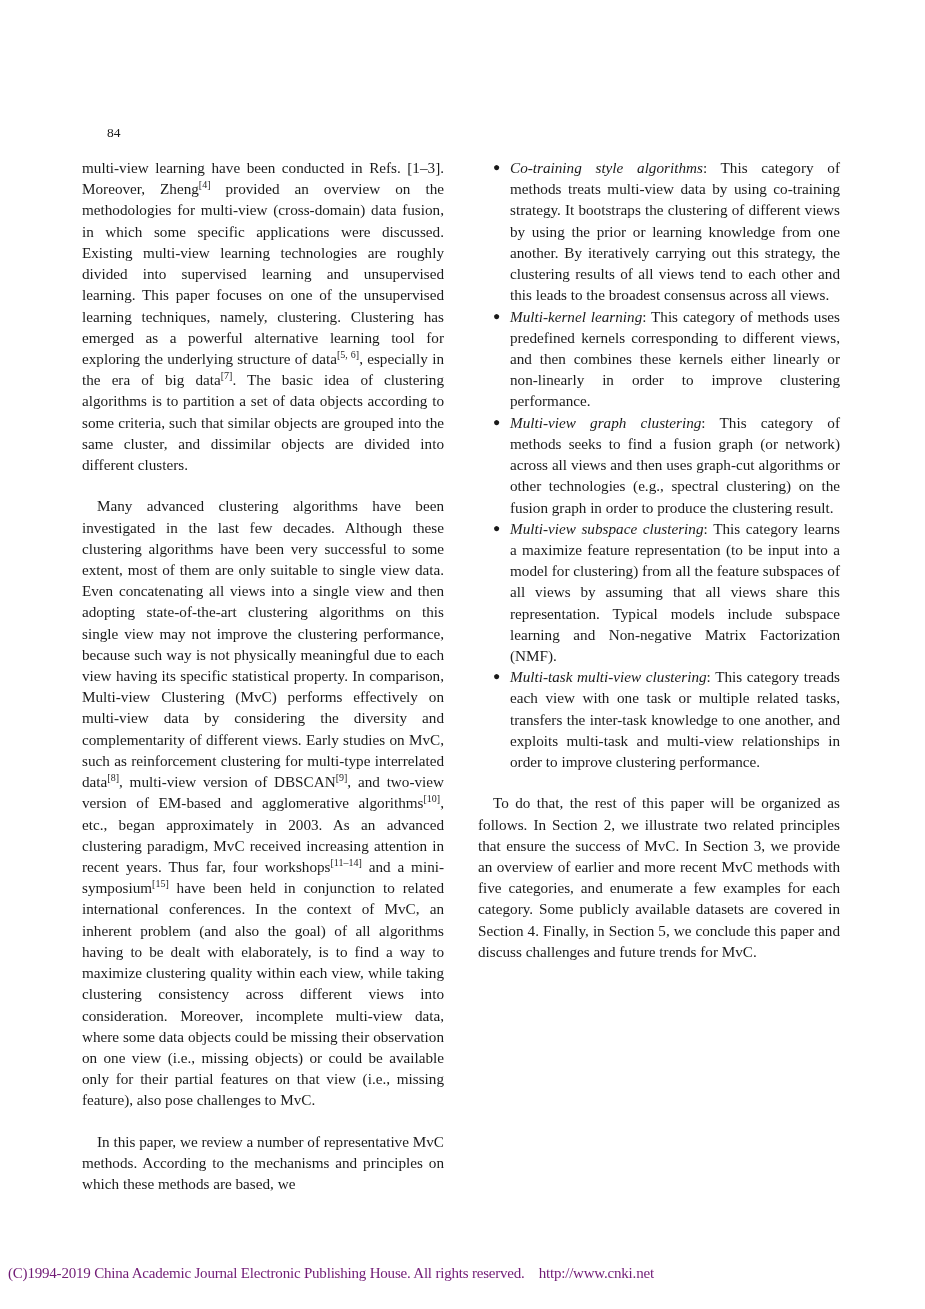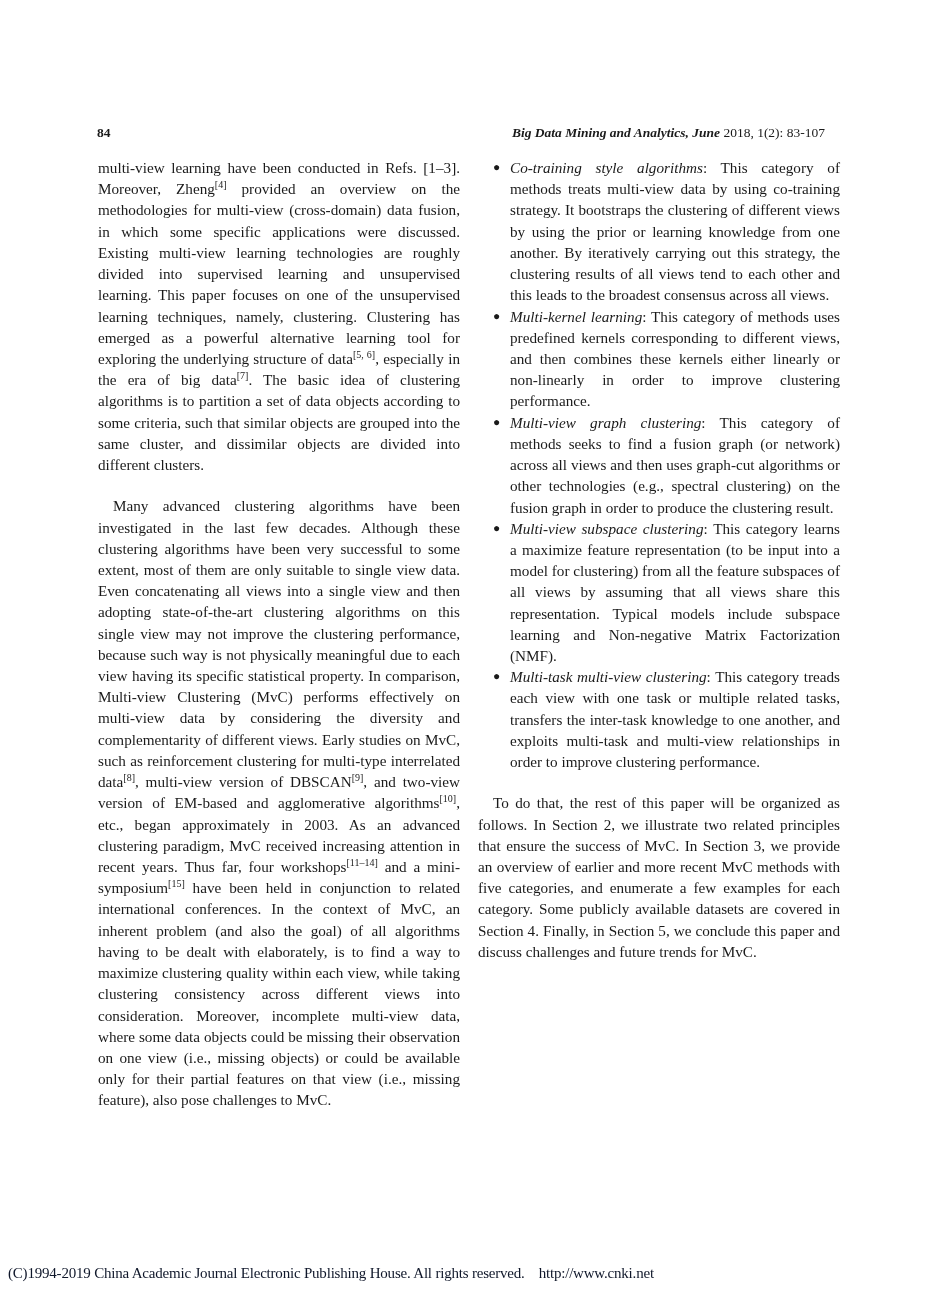--- a/index.html
+++ b/index.html
@@ -1,49 +1,49 @@
 <!DOCTYPE html>
 <html><head>
 <meta charset="utf-8">
 <style>
   html, body { margin: 0; padding: 0; background: #ffffff; }
   body { width: 925px; height: 1309px; position: relative; overflow: hidden;
          font-family: "Liberation Serif", "DejaVu Serif", serif; color: #1a1a1a; }
   .running-head { position: absolute; top: 124px; left: 97px; width: 728px; height: 18px;
          font-size: 13.5px; line-height: 18px; }
-  .running-head .pno { position: absolute; left: 0; top: 0; font-weight: bold; }
+  .running-head .pno { position: absolute; left: 10px; top: 0; }
   .running-head .jt { position: absolute; right: 0; top: 0; white-space: nowrap; }
   .running-head .jt b { font-weight: bold; font-style: italic; }
   .col { position: absolute; top: 157px; width: 362px; font-size: 15.2px; line-height: 21.22px;
          text-align: justify; hyphens: none; }
-  .col.left { left: 98px; }
+  .col.left { left: 82px; }
   .col.right { left: 478px; }
   p { margin: 0; }
   p.indent { text-indent: 15px; margin-top: 20px; }
   sup { font-size: 10px; line-height: 0; vertical-align: 6px; }
   ul.cats { list-style: none; margin: 0; padding: 0; }
   ul.cats li { position: relative; padding-left: 32px; }
   ul.cats li .bullet { position: absolute; left: 15px; top: 0; font-size: 12px; }
   ul.cats li em { }
   em { font-style: italic; }
   .footer { position: absolute; top: 1265px; left: 8px; width: 900px; font-size: 15px;
-         color: #0f172a; white-space: nowrap; letter-spacing: -0.2px; }
+         color: #701a75; white-space: nowrap; letter-spacing: -0.2px; }
   .footer .url { margin-left: 14px; }
 </style>
 </head>
 <body>
 
 <div class="running-head">
   <span class="pno">84</span>
-  <span class="jt"><b>Big Data Mining and Analytics, June</b><span> 2018, 1(2): 83-107</span></span>
 </div>
 
 <div class="col left">
   <p><span>multi-view learning have been conducted in Refs. [1–3].  Moreover, Zheng</span><sup>[4]</sup><span> provided an overview on the methodologies for multi-view (cross-domain) data fusion, in which some specific applications were discussed.  Existing multi-view learning technologies are roughly divided into supervised learning and unsupervised learning. This paper focuses on one of the unsupervised learning techniques, namely, clustering. Clustering has emerged as a powerful alternative learning tool for exploring the underlying structure of data</span><sup>[5, 6]</sup><span>, especially in the era of big data</span><sup>[7]</sup><span>.  The basic idea of clustering algorithms is to partition a set of data objects according to some criteria, such that similar objects are grouped into the same cluster, and dissimilar objects are divided into different clusters.</span></p>
   <p class="indent"><span>Many advanced clustering algorithms have been investigated in the last few decades.  Although these clustering algorithms have been very successful to some extent, most of them are only suitable to single view data.  Even concatenating all views into a single view and then adopting state-of-the-art clustering algorithms on this single view may not improve the clustering performance, because such way is not physically meaningful due to each view having its specific statistical property.  In comparison, Multi-view Clustering (MvC) performs effectively on multi-view data by considering the diversity and complementarity of different views.  Early studies on MvC, such as reinforcement clustering for multi-type interrelated data</span><sup>[8]</sup><span>, multi-view version of DBSCAN</span><sup>[9]</sup><span>, and two-view version of EM-based and agglomerative algorithms</span><sup>[10]</sup><span>, etc., began approximately in 2003. As an advanced clustering paradigm, MvC received increasing attention in recent years.  Thus far, four workshops</span><sup>[11–14]</sup><span> and a mini-symposium</span><sup>[15]</sup><span> have been held in conjunction to related international conferences. In the context of MvC, an inherent problem (and also the goal) of all algorithms having to be dealt with elaborately, is to find a way to maximize clustering quality within each view, while taking clustering consistency across different views into consideration. Moreover, incomplete multi-view data, where some data objects could be missing their observation on one view (i.e., missing objects) or could be available only for their partial features on that view (i.e., missing feature), also pose challenges to MvC.</span></p>
+  <p class="indent">In this paper, we review a number of representative MvC methods.  According to the mechanisms and principles on which these methods are based, we</p>
 </div>
 
 <div class="col right">
   <ul class="cats">
     <li><span class="bullet">●</span><em>Co-training style algorithms</em><span>:  This category of methods treats multi-view data by using co-training strategy.  It bootstraps the clustering of different views by using the prior or learning knowledge from one another.  By iteratively carrying out this strategy, the clustering results of all views tend to each other and this leads to the broadest consensus across all views.</span></li>
     <li><span class="bullet">●</span><em>Multi-kernel learning</em><span>:  This category of methods uses predefined kernels corresponding to different views, and then combines these kernels either linearly or non-linearly in order to improve clustering performance.</span></li>
     <li><span class="bullet">●</span><em>Multi-view graph clustering</em><span>:  This category of methods seeks to find a fusion graph (or network) across all views and then uses graph-cut algorithms or other technologies (e.g., spectral clustering) on the fusion graph in order to produce the clustering result.</span></li>
     <li><span class="bullet">●</span><em>Multi-view subspace clustering</em><span>:  This category learns a maximize feature representation (to be input into a model for clustering) from all the feature subspaces of all views by assuming that all views share this representation.  Typical models include subspace learning and Non-negative Matrix Factorization (NMF).</span></li>
     <li><span class="bullet">●</span><em>Multi-task multi-view clustering</em><span>:  This category treads each view with one task or multiple related tasks, transfers the inter-task knowledge to one another, and exploits multi-task and multi-view relationships in order to improve clustering performance.</span></li>
   </ul>

